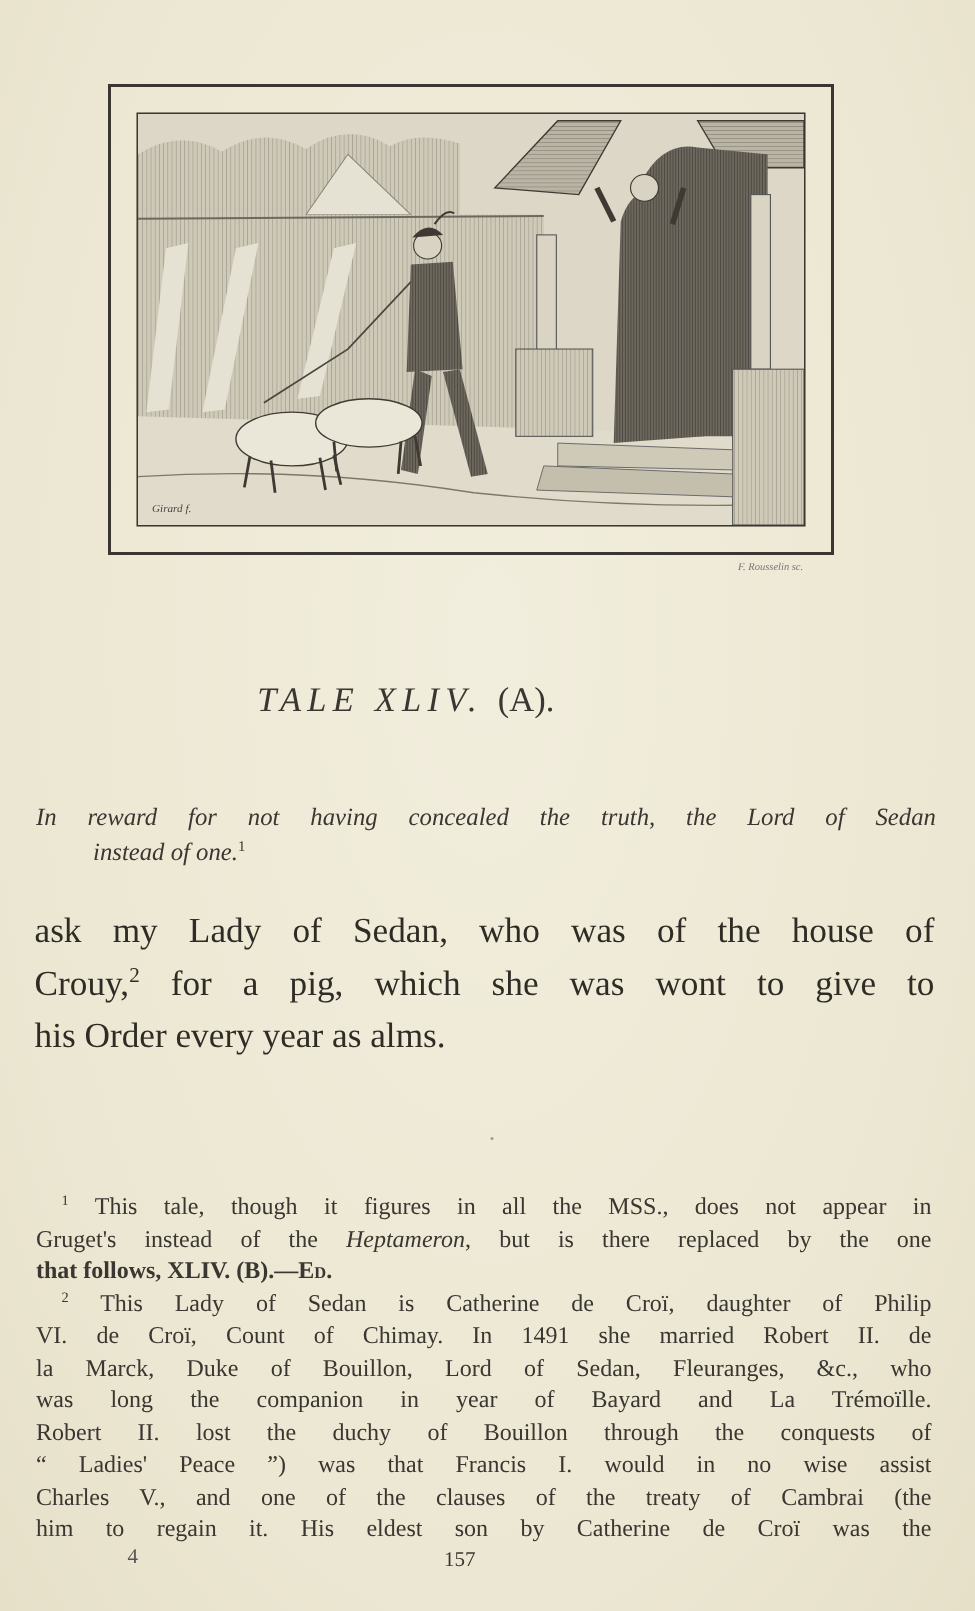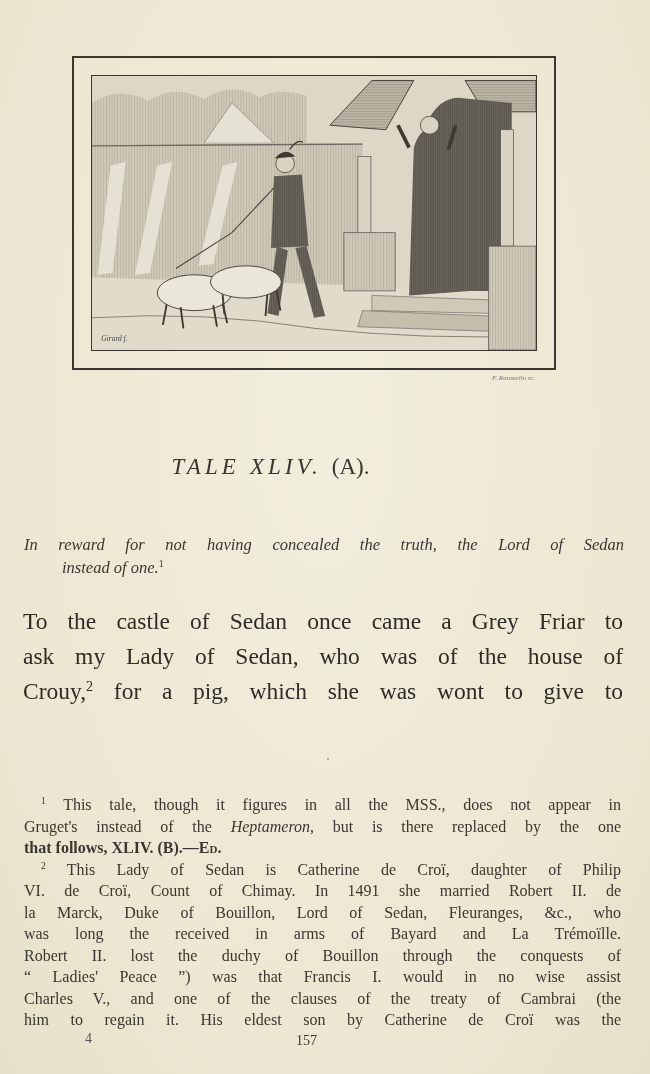--- a/index.html
+++ b/index.html
@@ -134,35 +134,35 @@
     <span class="it">TALE XLIV.</span>
     <span class="sub">(A).</span>
   </div>
 
   <div class="argument">
     <span class="l1">In reward for not having concealed the truth, the Lord of Sedan</span>
     <span class="l3"><span>instead of one.</span><sup>1</sup></span>
   </div>
 
   <div class="body-text">
-    <span class="line">To the castle of Sedan once came a Grey Friar to</span>
     <span class="line">ask my Lady of Sedan, who was of the house of</span>
     <span class="line"><span>Crouy,</span><sup>2</sup><span> for a pig, which she was wont to give to</span></span>
+    <span class="line last">his Order every year as alms.</span>
   </div>
 
   <div class="dot"></div>
 
   <div class="notes">
     <span class="line ind"><sup>1</sup><span> This tale, though it figures in all the MSS., does not appear in</span></span>
     <span class="line"><span>Gruget's instead of the </span><i>Heptameron</i><span>, but is there replaced by the one</span></span>
     <span class="line last"><span>that follows, XLIV. (B).—</span><span class="sc">Ed.</span></span>
     <span class="line ind"><sup>2</sup><span> This Lady of Sedan is Catherine de Croï, daughter of Philip</span></span>
     <span class="line">VI. de Croï, Count of Chimay.  In 1491 she married Robert II. de</span>
     <span class="line">la Marck, Duke of Bouillon, Lord of Sedan, Fleuranges, &amp;c., who</span>
-    <span class="line">was long the received in arms of Bayard and La Trémoïlle.</span>
+    <span class="line">was long the companion in year of Bayard and La Trémoïlle.</span>
     <span class="line">Robert II. lost the duchy of Bouillon through the conquests of</span>
     <span class="line">“ Ladies' Peace ”) was that Francis I. would in no wise assist</span>
     <span class="line">Charles V., and one of the clauses of the treaty of Cambrai (the</span>
     <span class="line">him to regain it.  His eldest son by Catherine de Croï was the</span>
   </div>
 
   <div class="footer-sig">4</div>
   <div class="page-num">157</div>
 </div>
 

